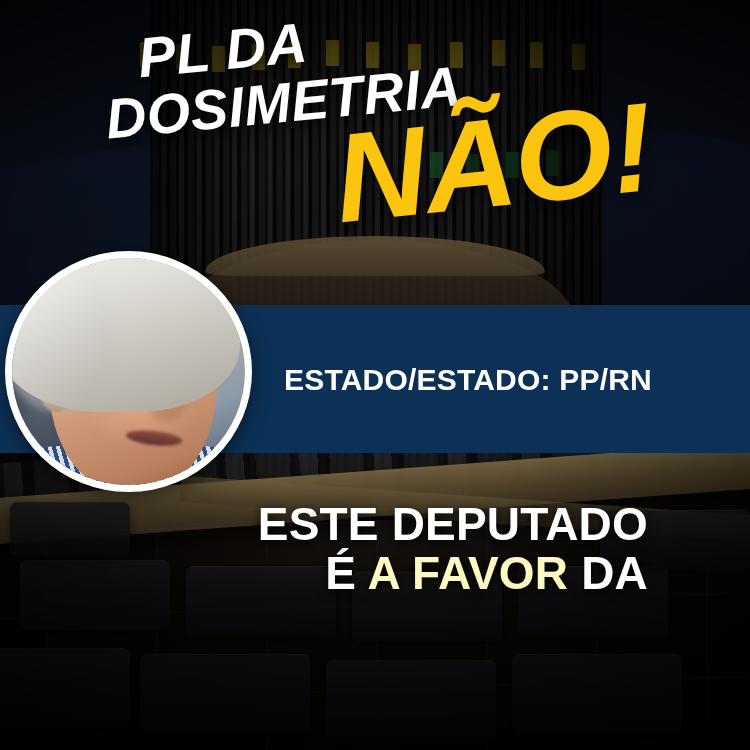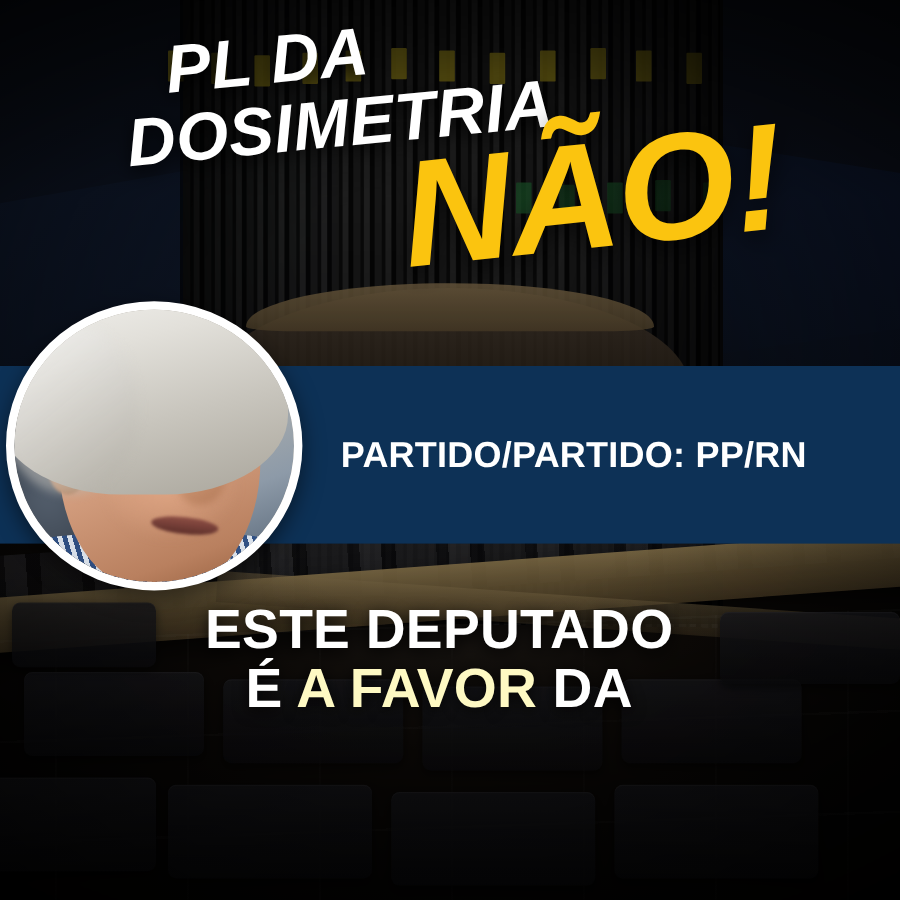--- a/index.html
+++ b/index.html
@@ -381,23 +381,22 @@
     border-radius: 30% 30% 18% 18%;
     filter: blur(2px);
   }
 
   
   .callout {
     position: absolute;
     left: 0;
     top: 500px;
     width: 648px;
-    text-align: center;
+    text-align: right;
     z-index: 6;
-    padding-left: 42px;
   }
   .callout .cl {
     display: block;
     color: #ffffff;
     font-size: 46px;
     font-weight: 900;
     letter-spacing: .2px;
     line-height: 1.06;
     text-transform: uppercase;
     text-shadow: 0 3px 12px rgba(0,0,0,.85);
@@ -464,21 +463,21 @@
   </div>
 
   <div class="headline">
     <span class="l1">PL DA</span>
     <span class="l2">DOSIMETRIA</span>
   </div>
   <div class="nao">NÃO!</div>
 
   <div class="banner">
     <div class="banner-text">
-      <div class="dep-party">PARTIDO/PARTIDO: PP/RN</div>
+      <div class="dep-party">ESTADO/ESTADO: PP/RN</div>
     </div>
   </div>
 
   <div class="portrait">
     <div class="p-inner">
       <div class="p-bg"></div>
       <div class="p-bgdark"></div>
       <div class="p-shirt"></div>
       <div class="p-shirt2"></div>
       <div class="p-neck"></div>

